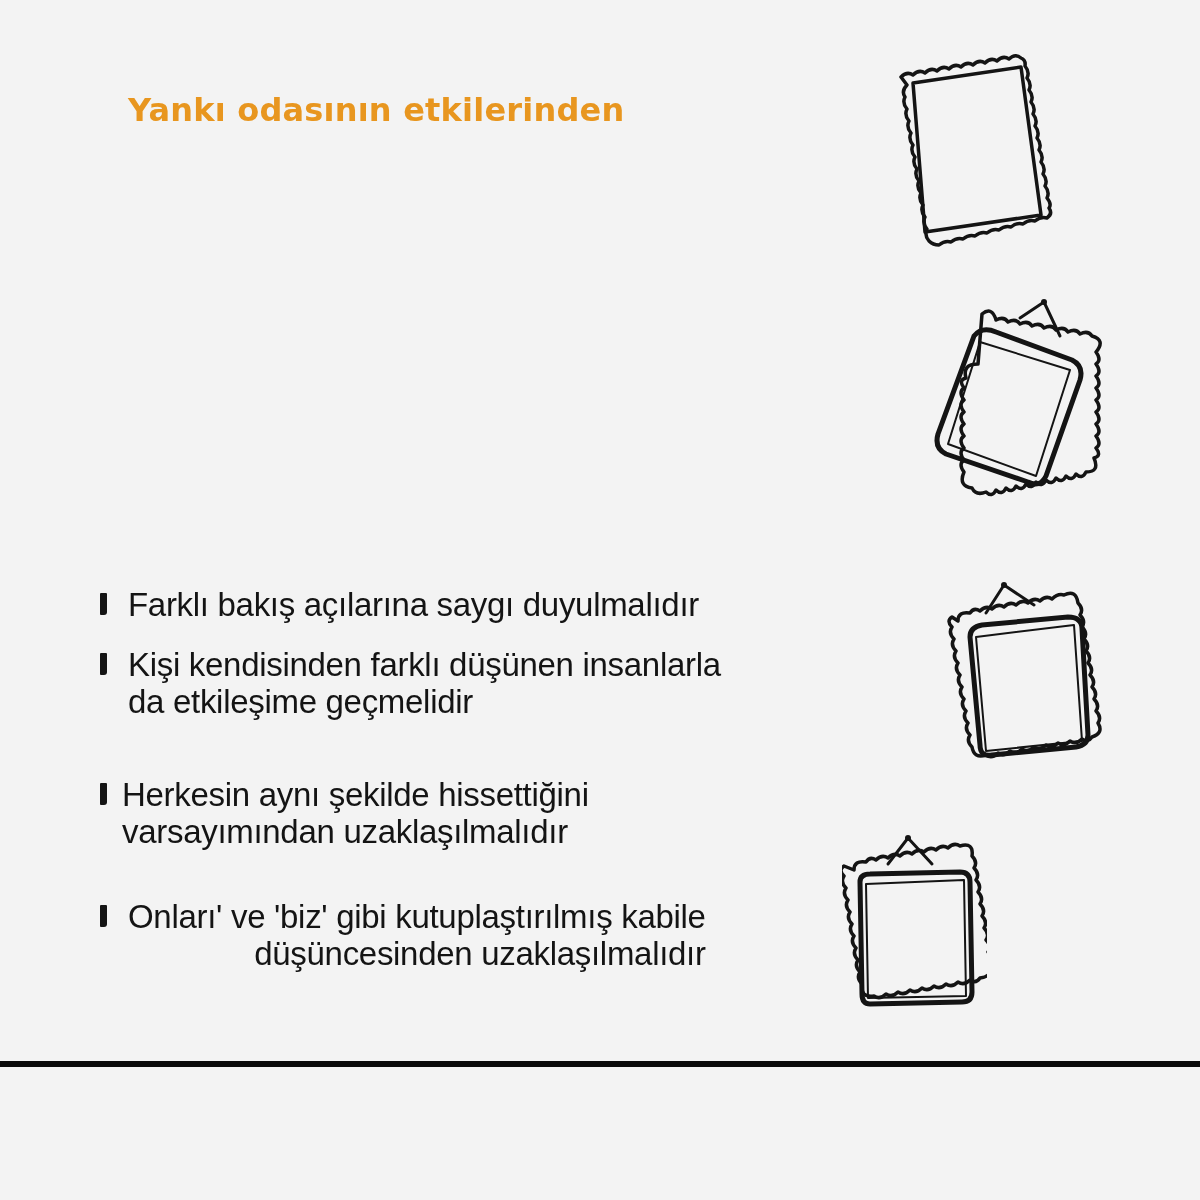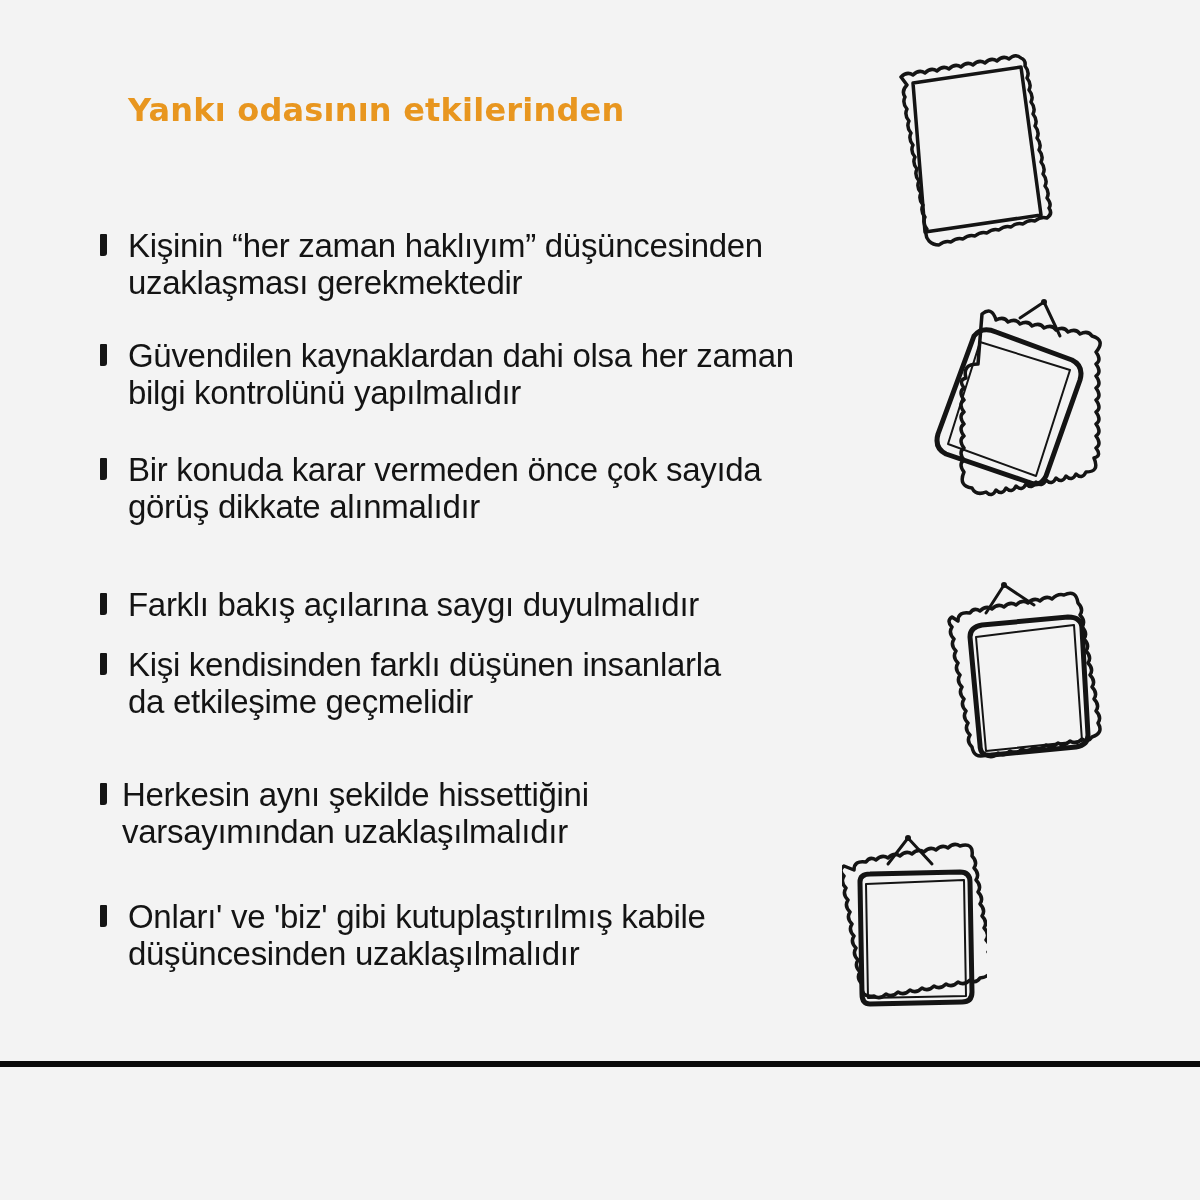--- a/index.html
+++ b/index.html
@@ -66,56 +66,41 @@
   </style>
 </head>
 <body>
 
 <div class="page">
 
   <h1 class="title">
     <span>Yankı odasının etkilerinden</span><br>
   </h1>
 
-  <div class="item" style="top:227px;">
-    <span class="bullet"></span>
-    <span class="text">Kişinin “her zaman haklıyım” düşüncesinden
-uzaklaşması gerekmektedir</span>
-  </div>
 
-  <div class="item" style="top:337px;">
-    <span class="bullet"></span>
-    <span class="text">Güvendilen kaynaklardan dahi olsa her zaman
-bilgi kontrolünü yapılmalıdır</span>
-  </div>
 
-  <div class="item" style="top:451px;">
-    <span class="bullet"></span>
-    <span class="text">Bir konuda karar vermeden önce çok sayıda
-görüş dikkate alınmalıdır</span>
-  </div>
 
   <div class="item" style="top:586px;">
     <span class="bullet"></span>
     <span class="text">Farklı bakış açılarına saygı duyulmalıdır</span>
   </div>
 
   <div class="item tight" style="top:776px;">
     <span class="bullet"></span>
     <span class="text">Herkesin aynı şekilde hissettiğini
 varsayımından uzaklaşılmalıdır</span>
   </div>
 
   <div class="item" style="top:646px;">
     <span class="bullet"></span>
     <span class="text">Kişi kendisinden farklı düşünen insanlarla
 da etkileşime geçmelidir</span>
   </div>
 
-  <div class="item" style="top:898px;">
+  <div class="item" style="top:898px;text-align:right;">
     <span class="bullet"></span>
     <span class="text">Onları' ve 'biz' gibi kutuplaştırılmış kabile
 düşüncesinden uzaklaşılmalıdır</span>
   </div>
 
   <svg class="frame" style="left:885px; top:45px;" width="180" height="210" viewBox="0 0 180 210">
     <g fill="none" stroke="#141414" stroke-width="3.5" stroke-linejoin="round" stroke-linecap="round">
       <path d="M16 32 q6 -6 12 -2 q6 -6 12 -2 q6 -6 12 -2 q6 -6 12 -2 q6 -6 12 -2 q6 -6 12 -2 q6 -6 12 -2 q6 -6 12 -2 q6 -6 12 -2 q6 -6 12 -1 q5 2 4 8
                q5 6 2 12 q5 6 2 12 q5 6 2 12 q5 6 2 12 q5 6 2 12 q5 6 2 12 q5 6 2 12 q5 6 2 12 q5 6 2 12 q5 6 2 12 q5 6 2 12 q5 6 2 10 q4 6 -2 10
                q-6 -2 -12 3 q-6 -2 -12 3 q-6 -2 -12 3 q-6 -2 -12 3 q-6 -2 -12 3 q-6 -2 -12 3 q-6 -2 -12 3 q-6 -2 -12 3 q-6 -2 -12 3 q-6 0 -10 -4

